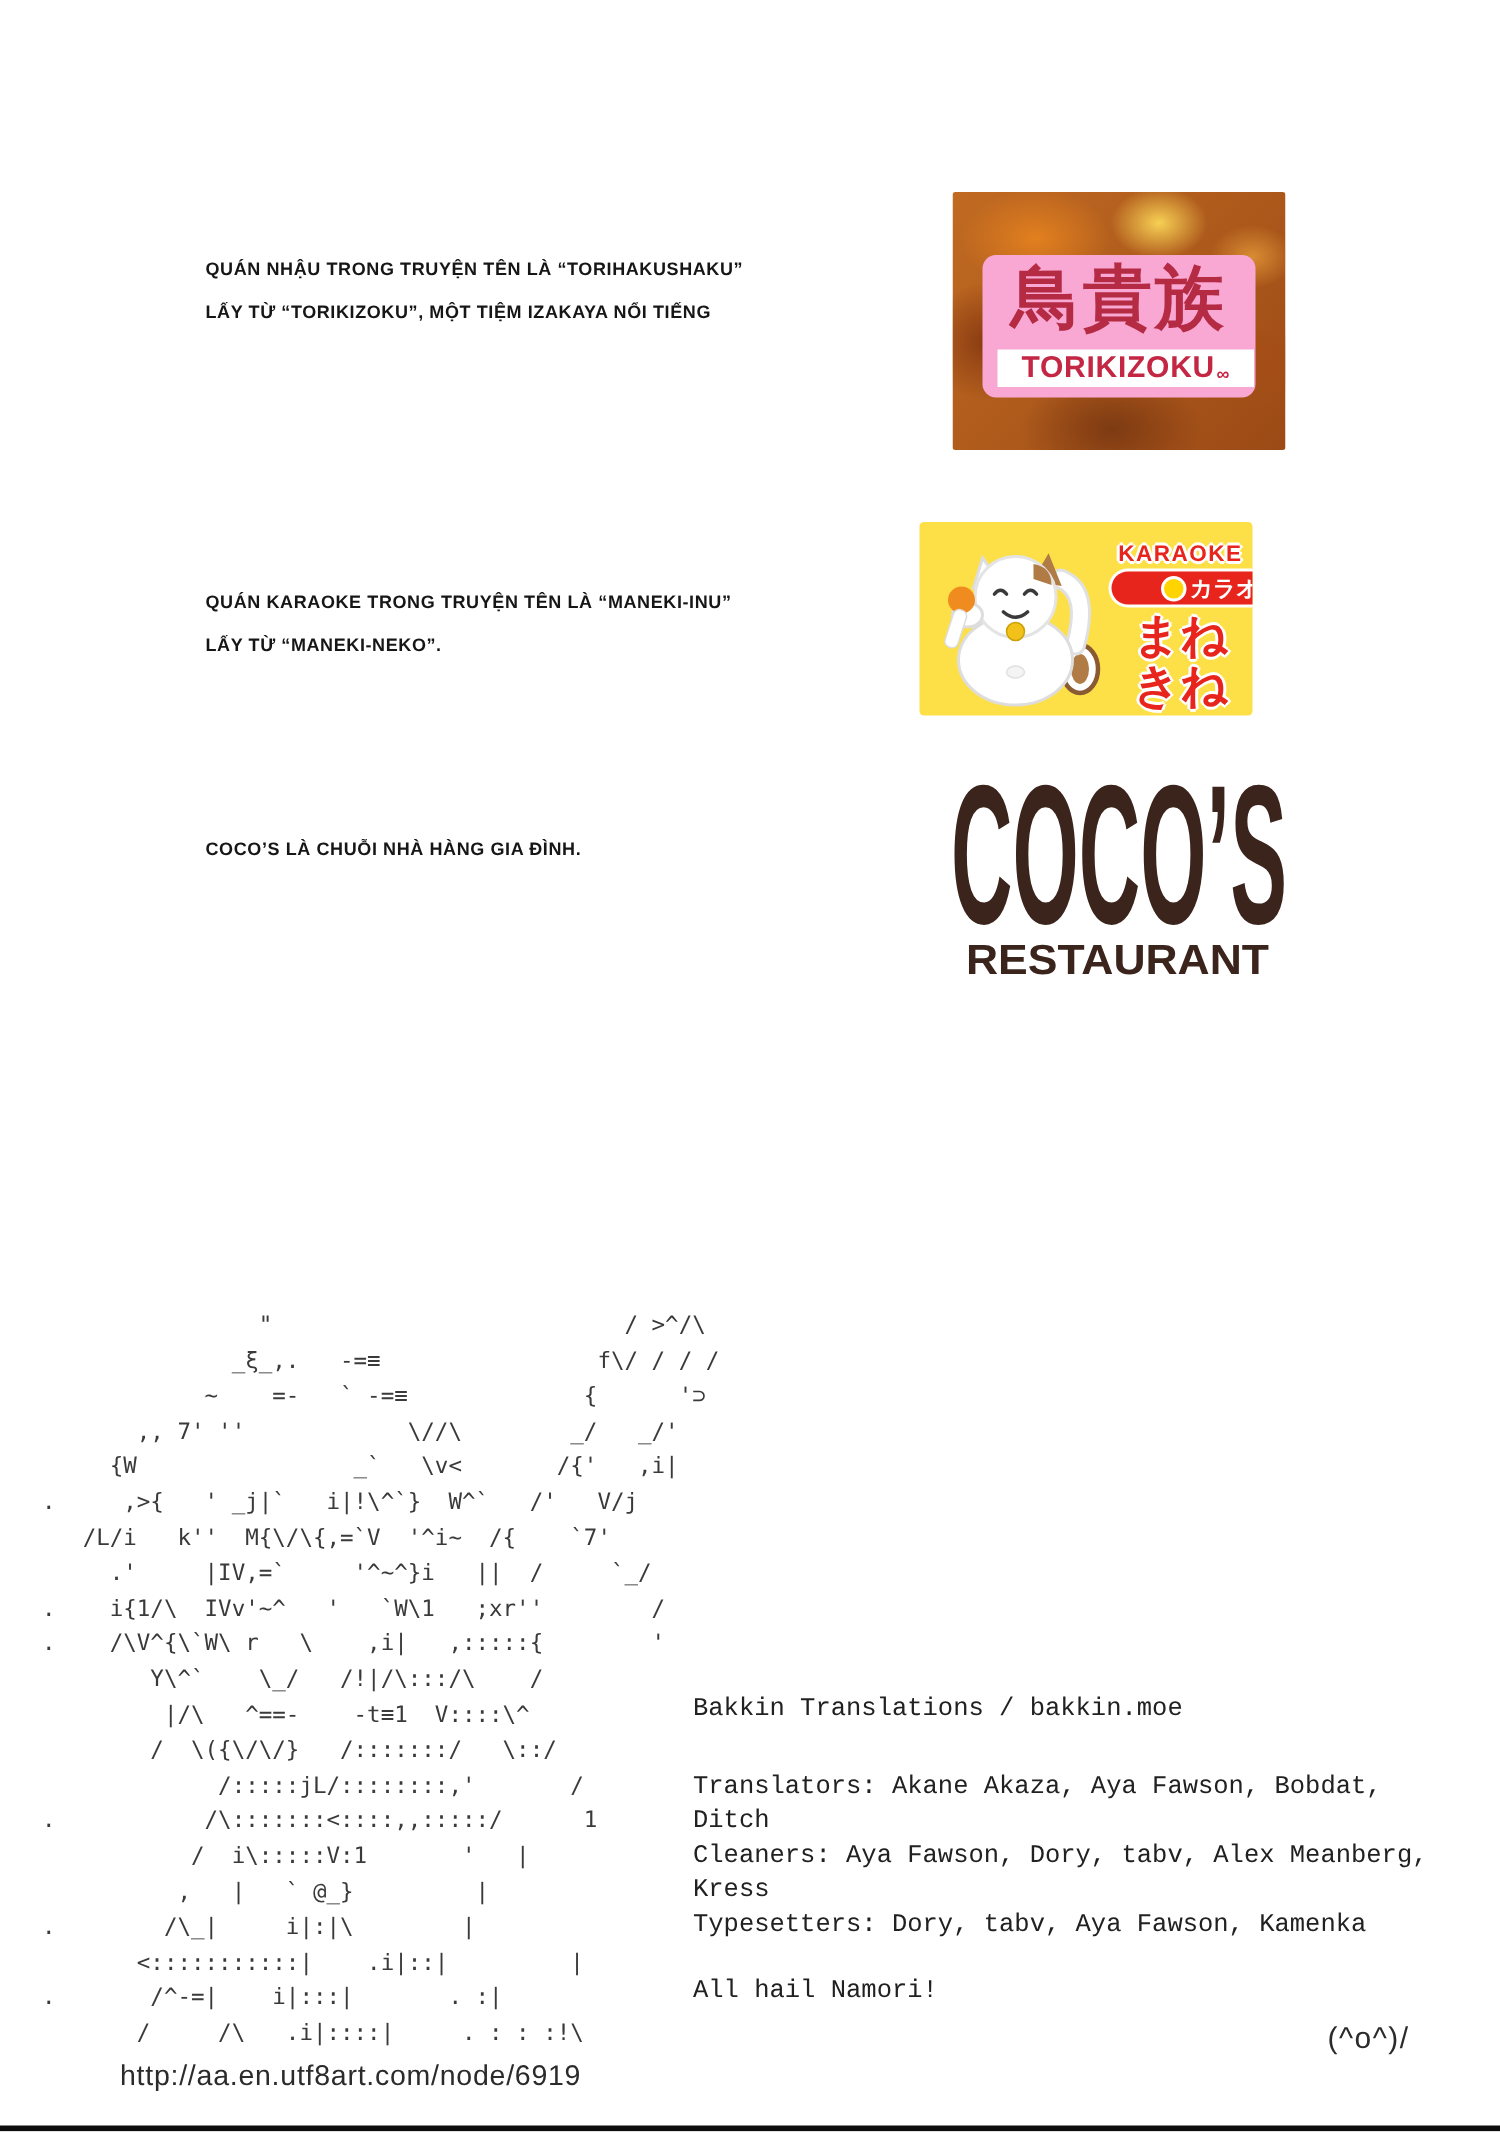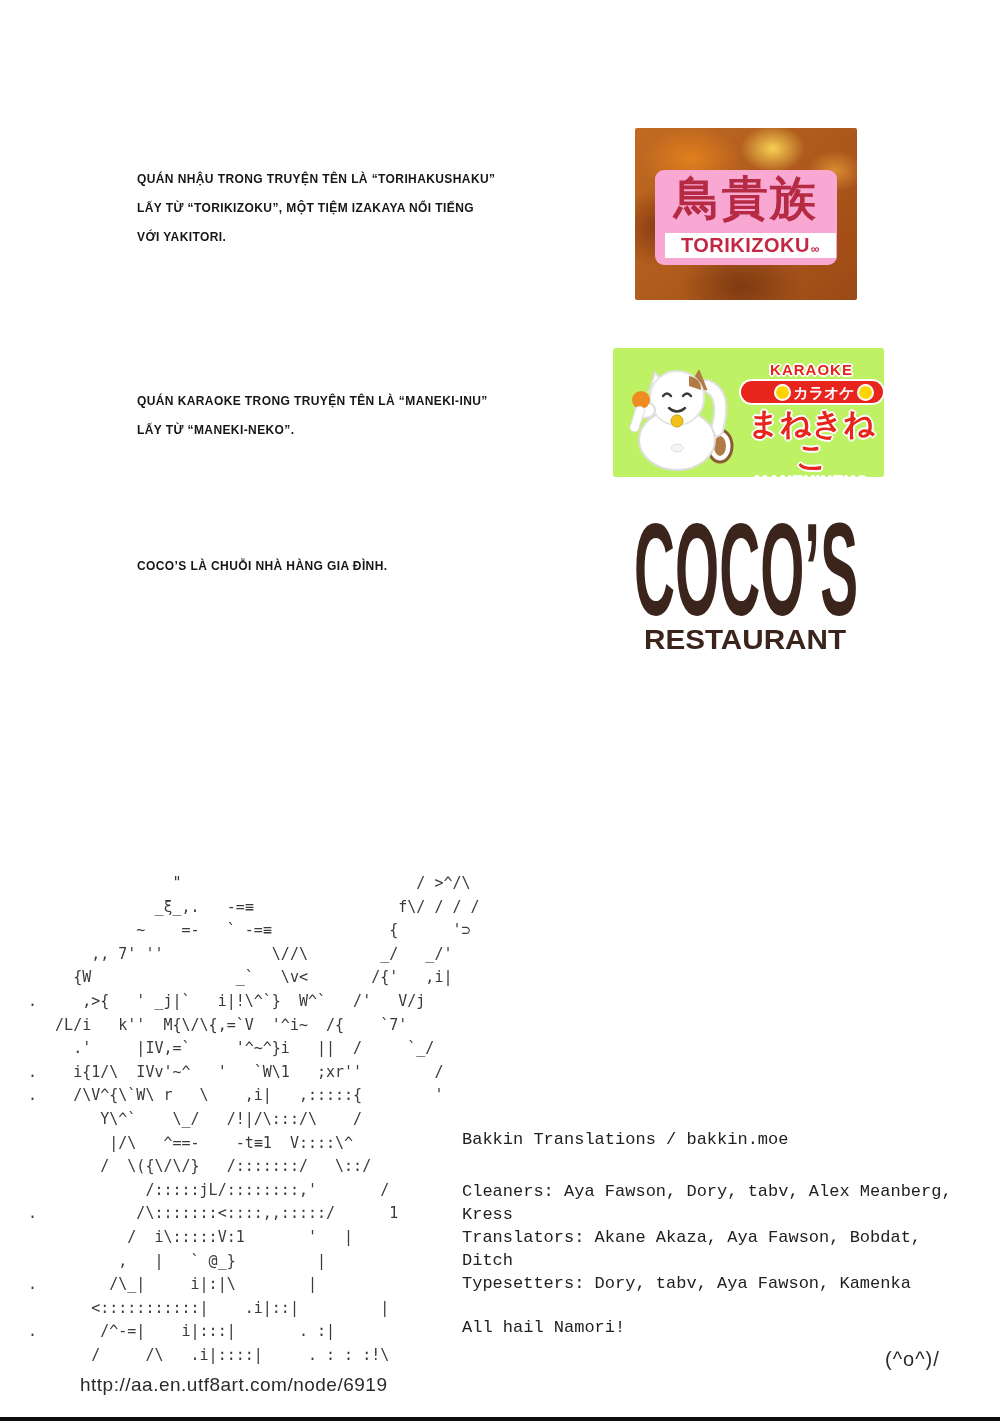--- a/index.html
+++ b/index.html
@@ -38,21 +38,21 @@
     font-size:46px;line-height:50px;font-weight:700;color:#b52b44;letter-spacing:2px;
   }
   .tori-band{
     position:absolute;left:10px;right:1px;top:63px;height:25px;background:#ffffff;
     display:flex;align-items:center;justify-content:center;
     color:#c32744;font-weight:700;font-size:20px;letter-spacing:.5px;white-space:nowrap;
   }
   .tori-band .inf{font-size:12px;align-self:flex-end;margin:0 0 2px 1px;}
 
   
-  .maneki-figure{position:absolute;left:613px;top:348px;width:271px;height:129px;background:#bef264;border-radius:3px;overflow:hidden;text-decoration:underline;}
+  .maneki-figure{position:absolute;left:613px;top:348px;width:222px;height:129px;background:#fde047;border-radius:3px;overflow:hidden;text-decoration:underline;}
   .maneki-cat{position:absolute;left:6px;top:6px;}
   .maneki-text{position:absolute;left:128px;right:2px;top:14px;text-align:center;}
   .outline-w{
     text-shadow:-2px 0 0 #fff,2px 0 0 #fff,0 -2px 0 #fff,0 2px 0 #fff,
                 -1px -1px 0 #fff,1px 1px 0 #fff,-1px 1px 0 #fff,1px -1px 0 #fff;
   }
   .mk-karaoke-en{color:#e8251d;font-weight:700;font-size:15px;letter-spacing:1px;line-height:16px;}
   .mk-banner{
     margin:3px auto 0;width:118px;height:22px;background:#e8251d;border-radius:12px;
     display:flex;align-items:center;justify-content:center;gap:4px;
@@ -86,21 +86,20 @@
   .emoticon{position:absolute;left:885px;top:1348px;font-size:20px;color:#2b2b2b;letter-spacing:1px;}
 </style>
 </head>
 <body>
 
 <div class="page">
 
   <div class="note" style="left:137px;top:165px;width:520px;">
     <div>QUÁN NHẬU TRONG TRUYỆN TÊN LÀ “TORIHAKUSHAKU”</div>
     <div>LẤY TỪ “TORIKIZOKU”, MỘT TIỆM IZAKAYA NỔI TIẾNG</div>
-    <div>VỚI YAKITORI.</div>
   </div>
 
   <figure class="tori-figure" style="margin:0;">
     <div class="tori-photo"></div>
     <div class="tori-box">
       <div class="tori-kanji">鳥貴族</div>
       <div class="tori-band">
         <span>TORIKIZOKU</span>
           <span class="inf">∞</span>
       </div>
@@ -174,22 +173,22 @@
           ,   |   ` @_}         |
 .        /\_|     i|:|\        |
        &lt;:::::::::::|    .i|::|         |
 .       /^-=|    i|:::|       . :|
        /     /\   .i|::::|     . : : :!\</pre>
   <div class="ascii-url">http://aa.en.utf8art.com/node/6919</div>
 
   <div class="credits">
     <div>Bakkin Translations / bakkin.moe</div>
     <div class="grp">
+      <div>Translators: Akane Akaza, Aya Fawson, Bobdat, Ditch</div>
       <div>Cleaners: Aya Fawson, Dory, tabv, Alex Meanberg, Kress</div>
-      <div>Translators: Akane Akaza, Aya Fawson, Bobdat, Ditch</div>
       <div>Typesetters: Dory, tabv, Aya Fawson, Kamenka</div>
     </div>
     <div class="foot">All hail Namori!</div>
   </div>
 
   <div class="emoticon">(^o^)/</div>
 
   <div class="bottom-bar"></div>
 </div>
 

